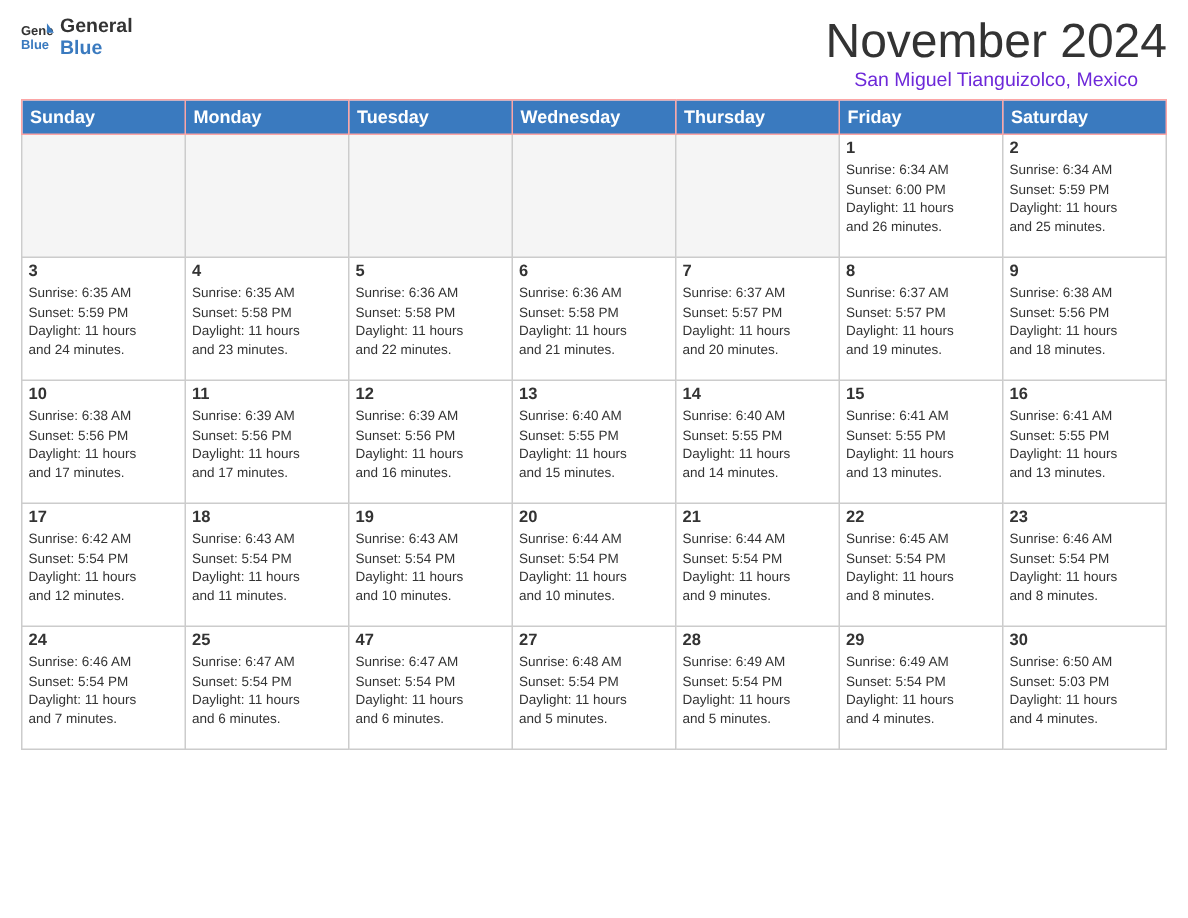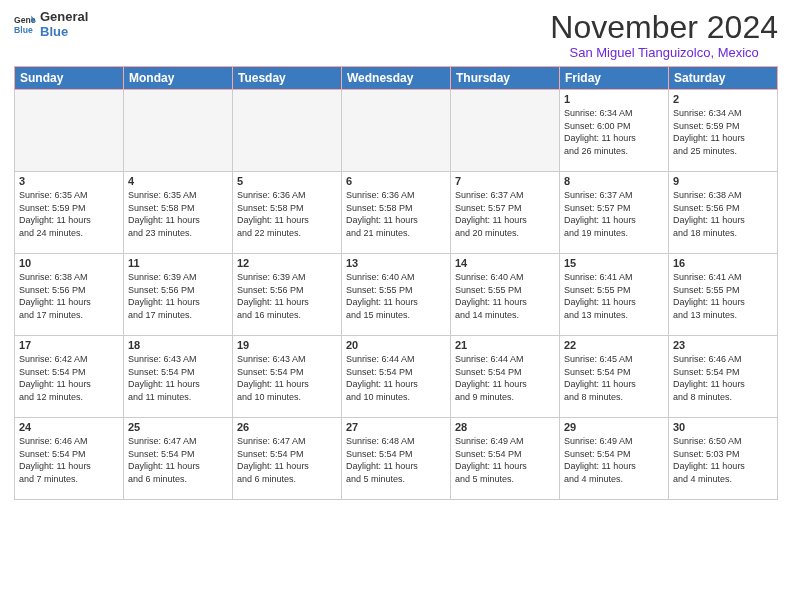--- a/index.html
+++ b/index.html
@@ -302,21 +302,21 @@
 and 7 minutes.</div>
           </td>
           <td>
             <span class="day-num">25</span>
             <div class="day-info" style="white-space: pre-line;">Sunrise: 6:47 AM
 Sunset: 5:54 PM
 Daylight: 11 hours
 and 6 minutes.</div>
           </td>
           <td>
-            <span class="day-num">26</span>
+            <span class="day-num">47</span>
             <div class="day-info" style="white-space: pre-line;">Sunrise: 6:47 AM
 Sunset: 5:54 PM
 Daylight: 11 hours
 and 6 minutes.</div>
           </td>
           <td>
             <span class="day-num">27</span>
             <div class="day-info" style="white-space: pre-line;">Sunrise: 6:48 AM
 Sunset: 5:54 PM
 Daylight: 11 hours

